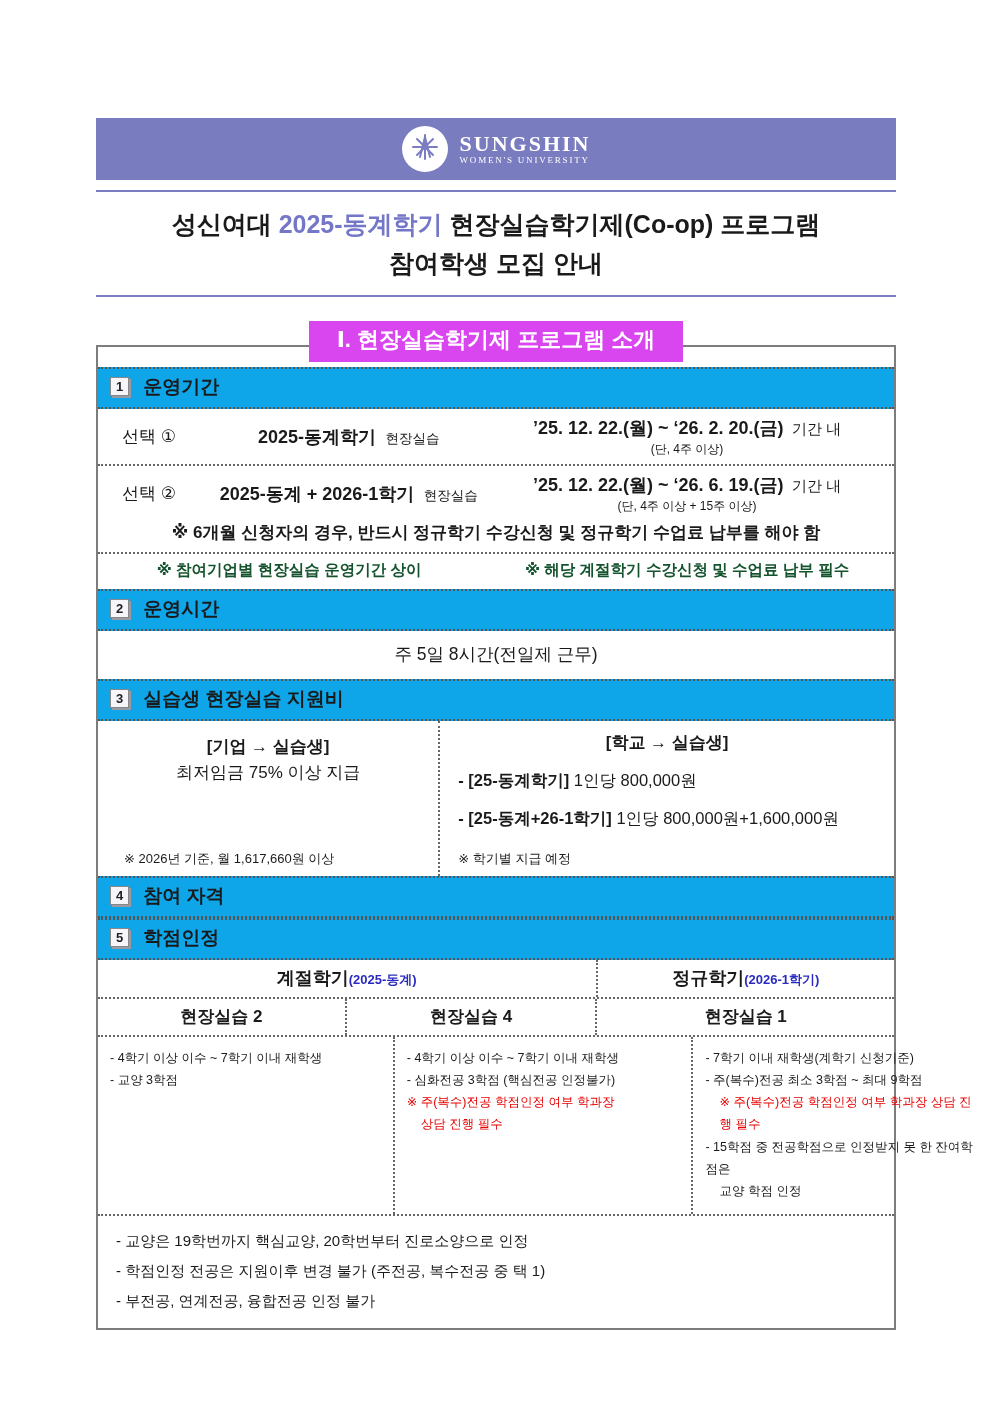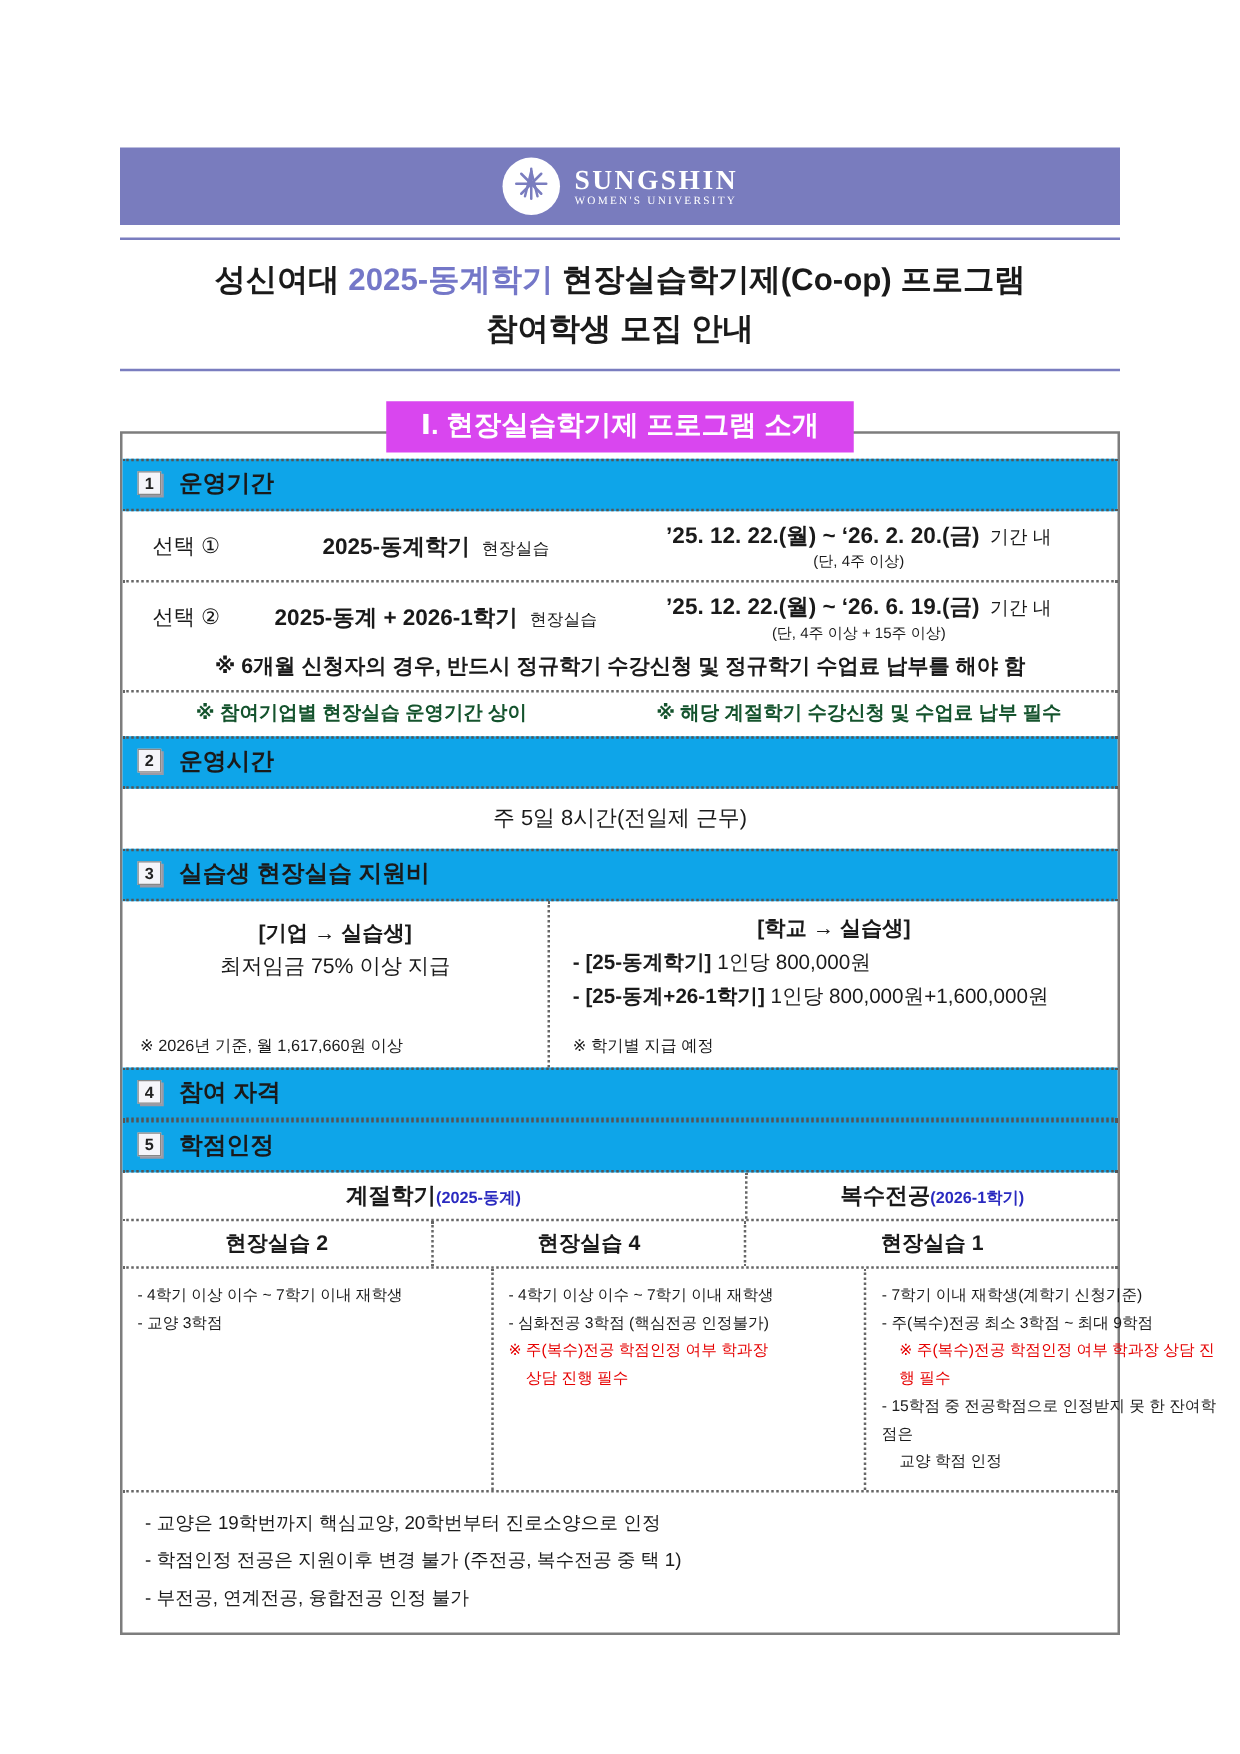--- a/index.html
+++ b/index.html
@@ -74,25 +74,25 @@
   .duration { font-size: 12px; font-weight: normal; margin-top: 1px; }
   .extra-line { grid-column: 1 / 4; text-align: center; font-weight: bold; font-size: 17px; padding: 6px 0 2px; }
 
   .warning-row { display: grid; grid-template-columns: 48% 52%; padding: 6px 0 8px; }
   .warn { color: #14532d; font-weight: bold; font-size: 15.5px; text-align: center; }
 
   .simple-row { text-align: center; font-size: 17.5px; padding: 11px 0 13px; border-bottom: 2px dotted #666; }
 
   
   .support-grid { display: grid; grid-template-columns: 43% 57%; border-bottom: 2px dotted #666; }
-  .support-left { border-right: 2px dotted #666; padding: 14px 14px 8px; display: flex; flex-direction: column; }
+  .support-left { border-right: 2px dotted #666; padding: 14px 26px 8px; display: flex; flex-direction: column; }
   .support-right { padding: 10px 18px 8px; display: flex; flex-direction: column; }
   .sup-header { text-align: center; font-weight: bold; font-size: 17px; }
   .sup-body { text-align: center; font-size: 17px; margin-top: 3px; }
-  .sup-item { font-size: 16.5px; margin-top: 5px; }
+  .sup-item { font-size: 16.5px; margin-top: 16px; }
   .sup-item b { font-size: 16.5px; }
   .sup-note { margin-top: auto; font-size: 13px; padding-top: 20px; }
 
   
   .elig-block { padding: 9px 14px 12px; font-size: 17px; line-height: 1.72; border-bottom: 2px dotted #666; }
   .elig-l1 { font-weight: bold; }
   .elig-l2 { padding-left: 21px; }
 
   
   .ct { border-bottom: 2px dotted #666; }
@@ -235,21 +235,21 @@
         <span class="numbox">5</span>
         <span>학점인정</span>
       </div>
 
       <div class="ct" style="border-bottom:none;">
         <div class="ct-h1">
           <div>
             <span class="ct-big">계절학기</span><span class="ct-sub">(2025-동계)</span>
           </div>
           <div>
-            <span class="ct-big">복수전공</span><span class="ct-sub">(2026-1학기)</span>
+            <span class="ct-big">정규학기</span><span class="ct-sub">(2026-1학기)</span>
           </div>
         </div>
         <div class="ct-h2">
           <div>현장실습 2</div>
           <div>현장실습 4</div>
           <div>현장실습 1</div>
         </div>
         <div class="ct-body">
           <div>
             <div>- 4학기 이상 이수 ~ 7학기 이내 재학생</div>

